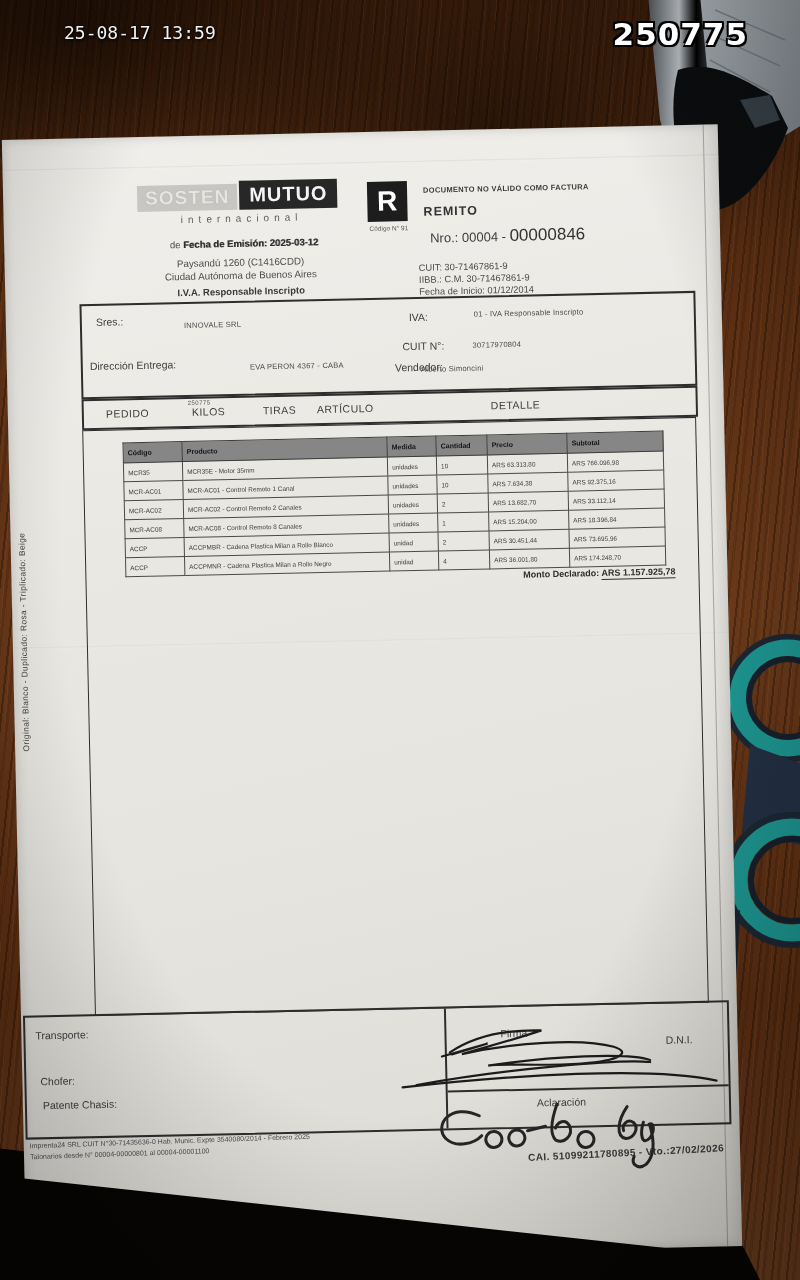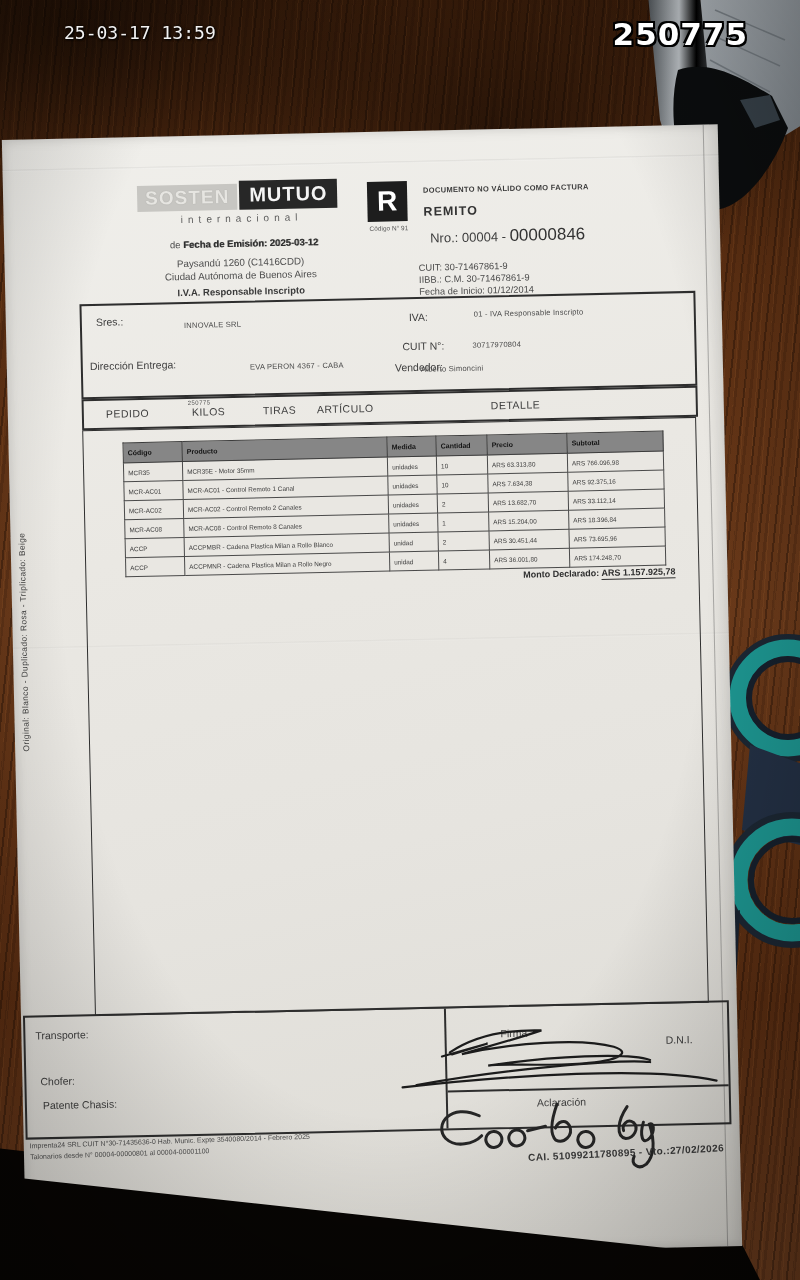--- a/index.html
+++ b/index.html
@@ -288,15 +288,15 @@
     <div class="finep">
       <div>Imprenta24 SRL CUIT N°30-71435636-0 Hab. Munic. Expte 3540080/2014 - Febrero 2025</div>
       <div>Talonarios desde N° 00004-00000801 al 00004-00001100</div>
     </div>
     <div class="cai">CAI. 51099211780895 - Vto.:27/02/2026</div>
 
     <div class="sidenote">Original: Blanco - Duplicado: Rosa - Triplicado: Beige</div>
   </div>
 </div>
 
-<div class="cam-ts">25-03-17 13:59</div>
+<div class="cam-ts">25-08-17 13:59</div>
 <div class="cam-counter">250775</div>
 <div class="vignette"></div>
 
 </body></html>

